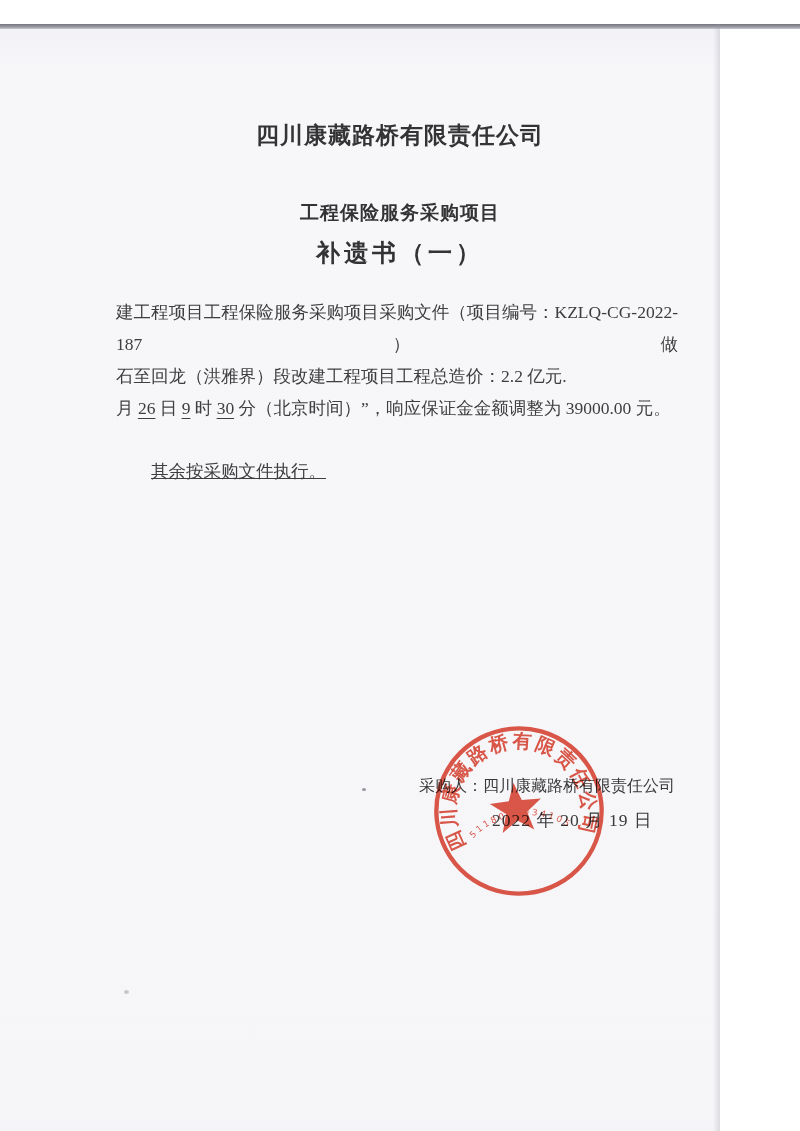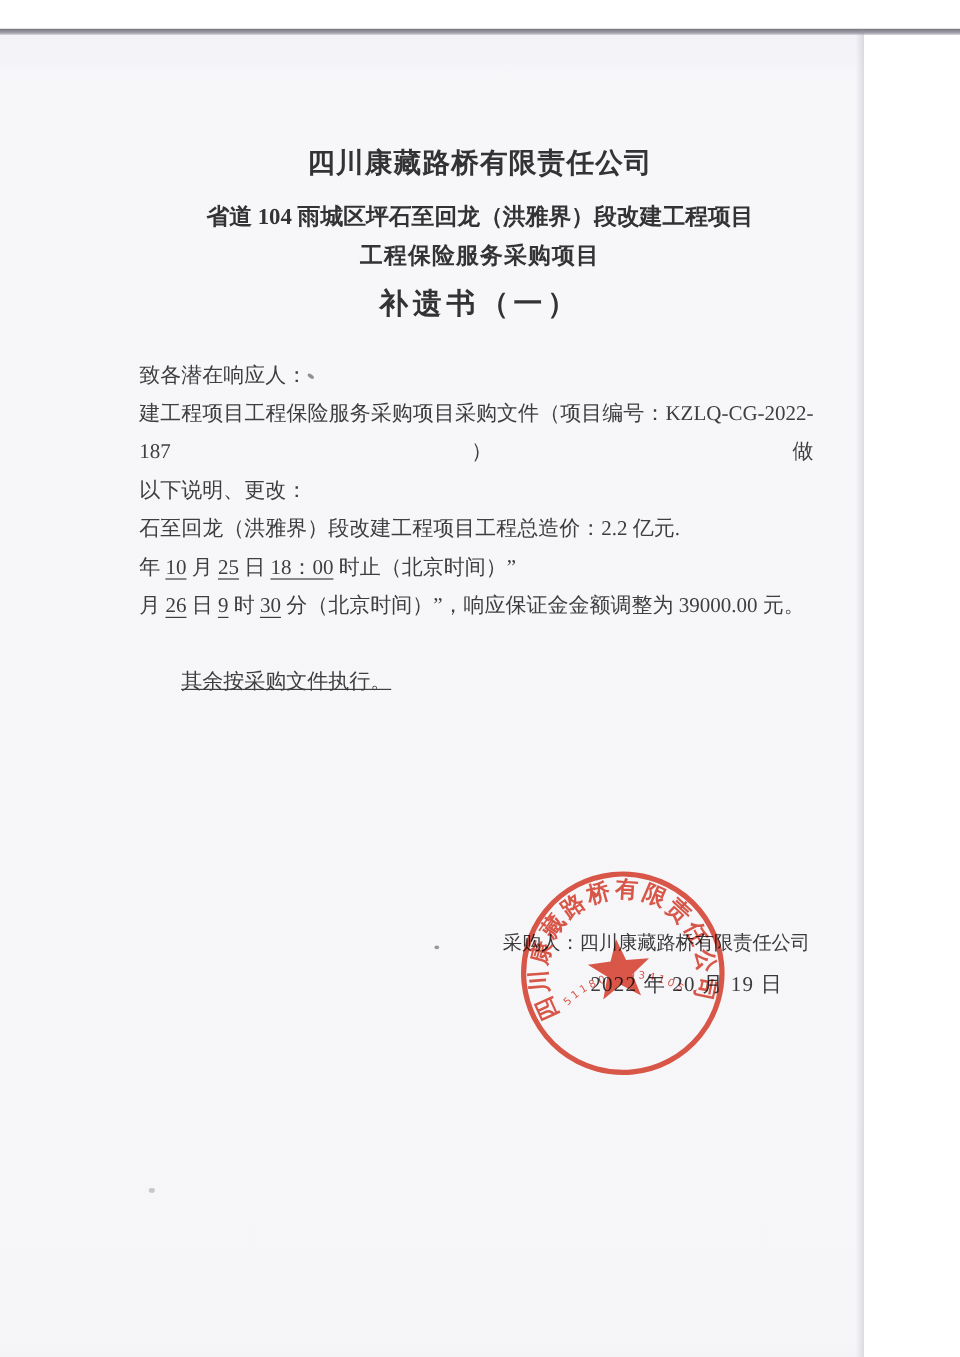--- a/index.html
+++ b/index.html
@@ -58,30 +58,26 @@
 
 <div class="page">
 
   <div class="scan-top"></div>
   <div class="scan-right"></div>
   <div class="speck" style="left:256px; top:288px; width:6px; height:3px; transform:rotate(35deg); opacity:.75;"></div>
   <div class="speck" style="left:362px; top:764px; width:4px; height:3px; opacity:.7;"></div>
   <div class="speck" style="left:124px; top:966px; width:5px; height:4px; opacity:.35;"></div>
 
   <div class="h h1">四川康藏路桥有限责任公司</div>
-  <div class="h h2">省道 104 雨城区坪石至回龙（洪雅界）段改建工程项目</div>
   <div class="h h3">工程保险服务采购项目</div>
   <div class="h h4">补遗书（一）</div>
 
   <div class="doc-body">
-      <div class="line"><span>致各潜在响应人：</span></div>
       <div class="line full"><span>建工程项目工程保险服务采购项目采购文件（项目编号：KZLQ-CG-2022-187）做</span></div>
-      <div class="line"><span>以下说明、更改：</span></div>
       <div class="line"><span>石至回龙（洪雅界）段改建工程项目工程总造价：2.2 亿元.</span></div>
-      <div class="line"><span>年 </span><span class="u">10</span><span> 月 </span><span class="u">25</span><span> 日 </span><span class="u">18：00</span><span> 时止（北京时间）”</span></div>
       <div class="line"><span>月 </span><span class="u">26</span><span> 日 </span><span class="u">9</span><span> 时 </span><span class="u">30</span><span> 分（北京时间）”，响应保证金金额调整为 39000.00 元。</span></div>
       <div class="line gap" style="text-indent: 2em;"><span>其余按采购文件执行。</span></div>
     </div>
 
   <div class="sig-buyer">采购人：四川康藏路桥有限责任公司</div>
   <div class="sig-date">2022 年 20 月 19 日</div>
 
   <svg class="stamp" viewBox="0 0 200 200">
     <defs>
       <path id="arcTop" d="M 31.4,125 A 73,73 0 1 1 168.6,125" fill="none"></path>

